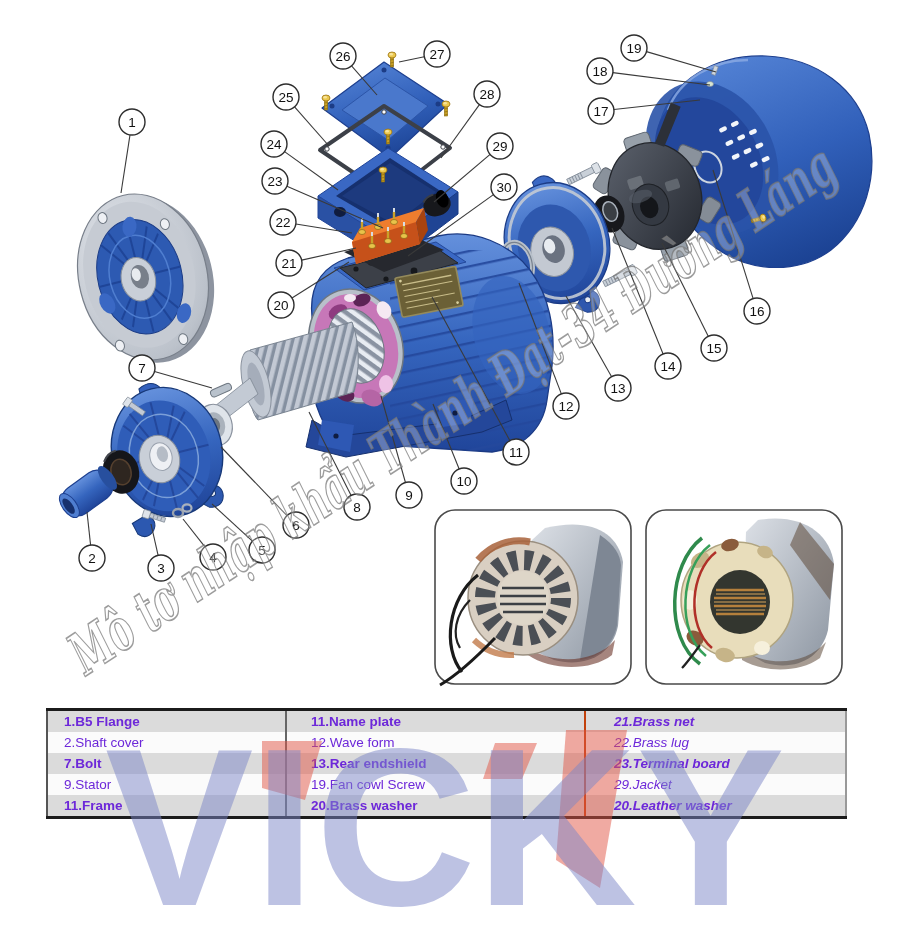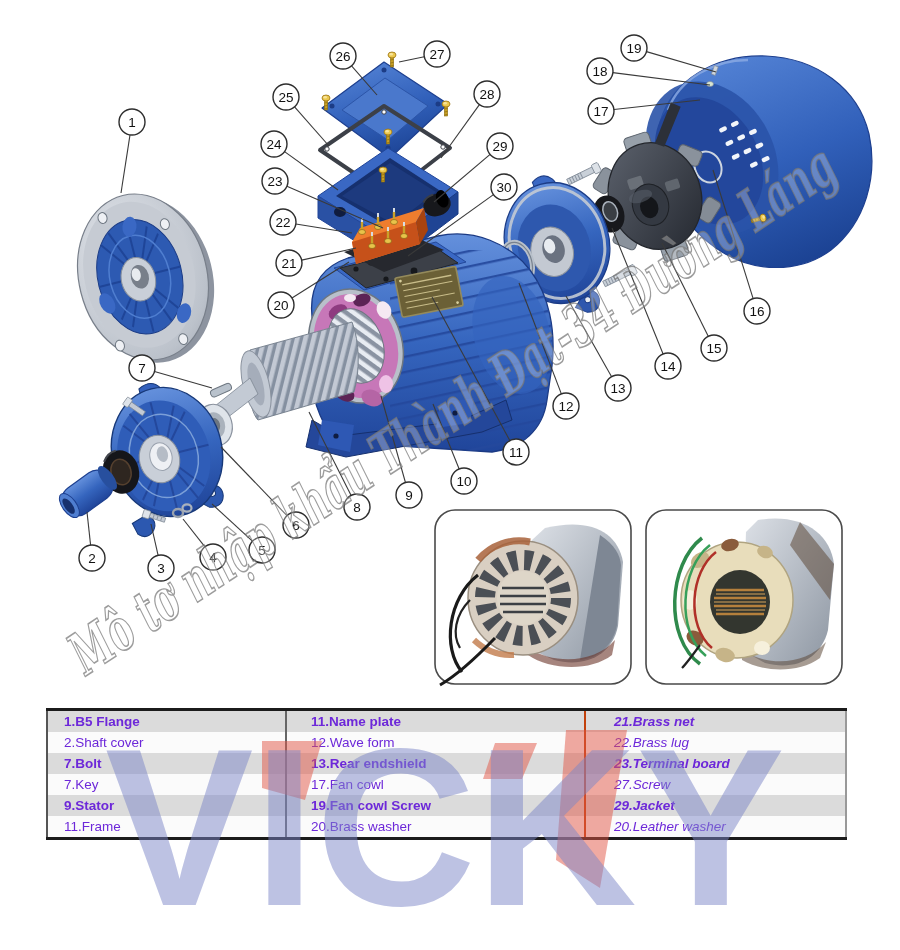--- a/index.html
+++ b/index.html
@@ -574,25 +574,20 @@
           <td class="c1">2.Shaft cover</td>
           <td class="c2">12.Wave form</td>
           <td class="c3">22.Brass lug</td>
         </tr>
         <tr>
           <td class="c1">7.Bolt</td>
           <td class="c2">13.Rear endshield</td>
           <td class="c3">23.Terminal board</td>
         </tr>
         <tr>
-          <td class="c1">7.Key</td>
-          <td class="c2">17.Fan cowl</td>
-          <td class="c3">27.Screw</td>
-        </tr>
-        <tr>
           <td class="c1">9.Stator</td>
           <td class="c2">19.Fan cowl Screw</td>
           <td class="c3">29.Jacket</td>
         </tr>
         <tr>
           <td class="c1">11.Frame</td>
           <td class="c2">20.Brass washer</td>
           <td class="c3">20.Leather washer</td>
         </tr>
       </tbody>

